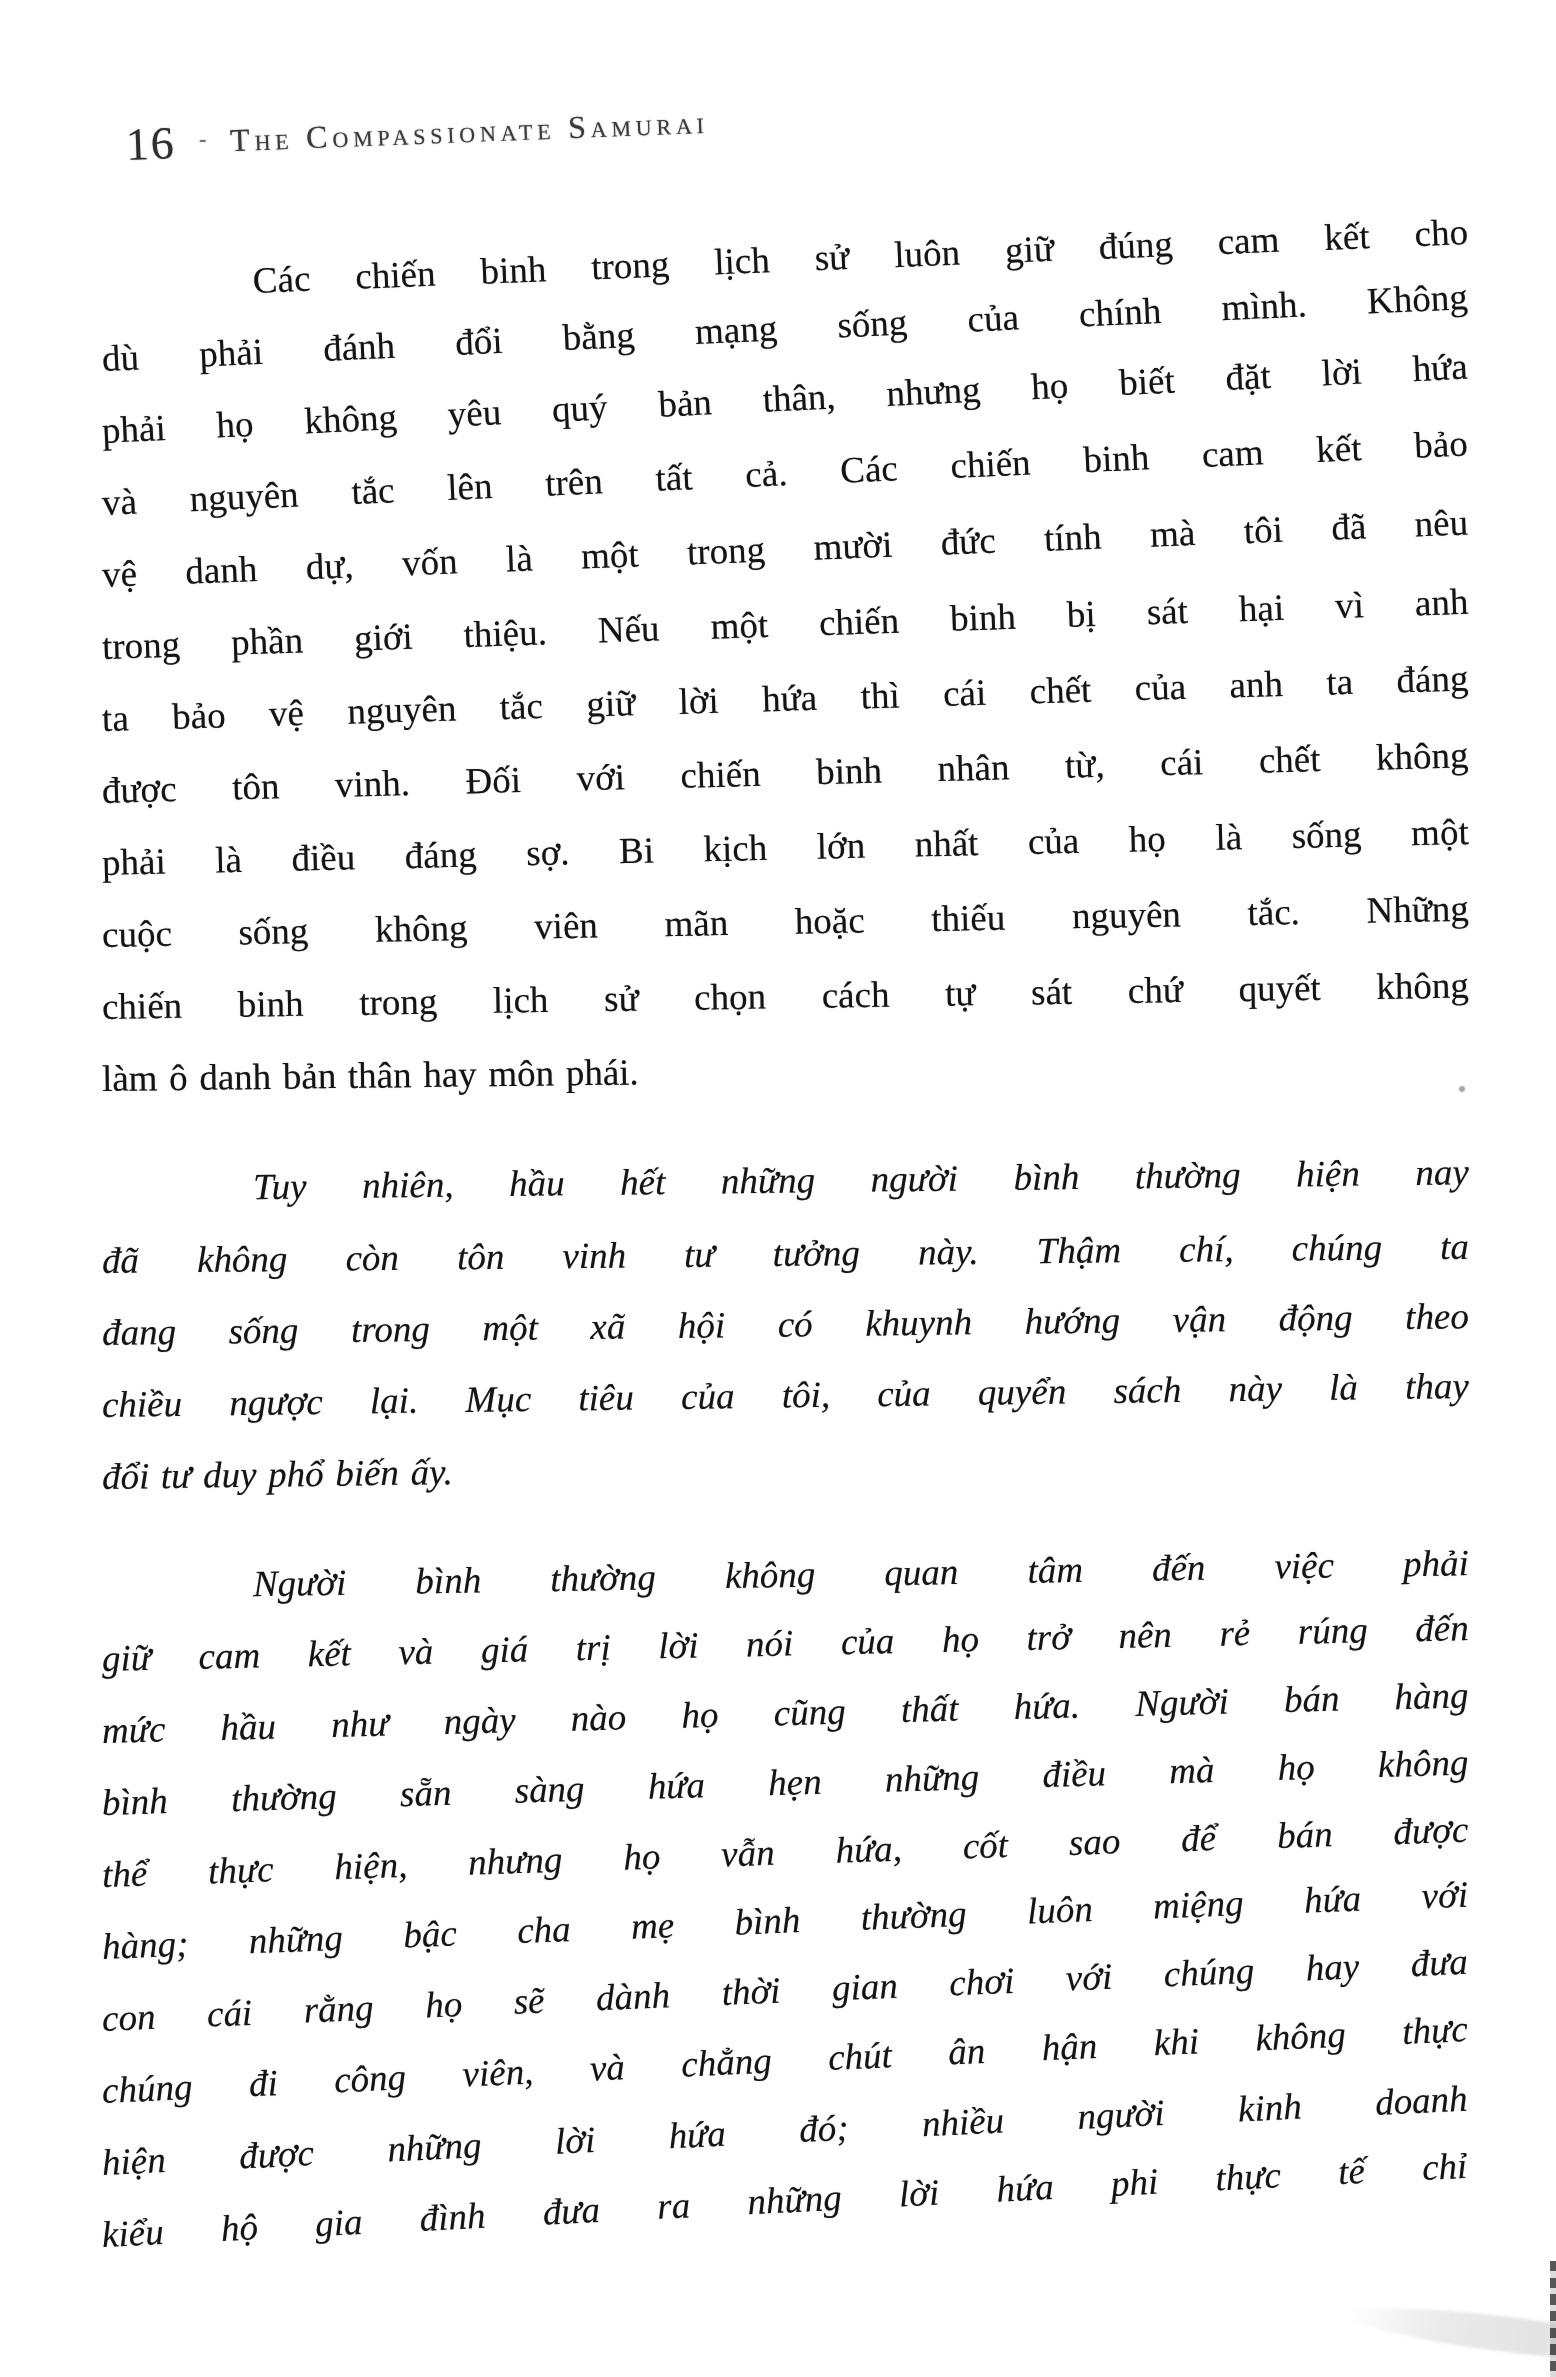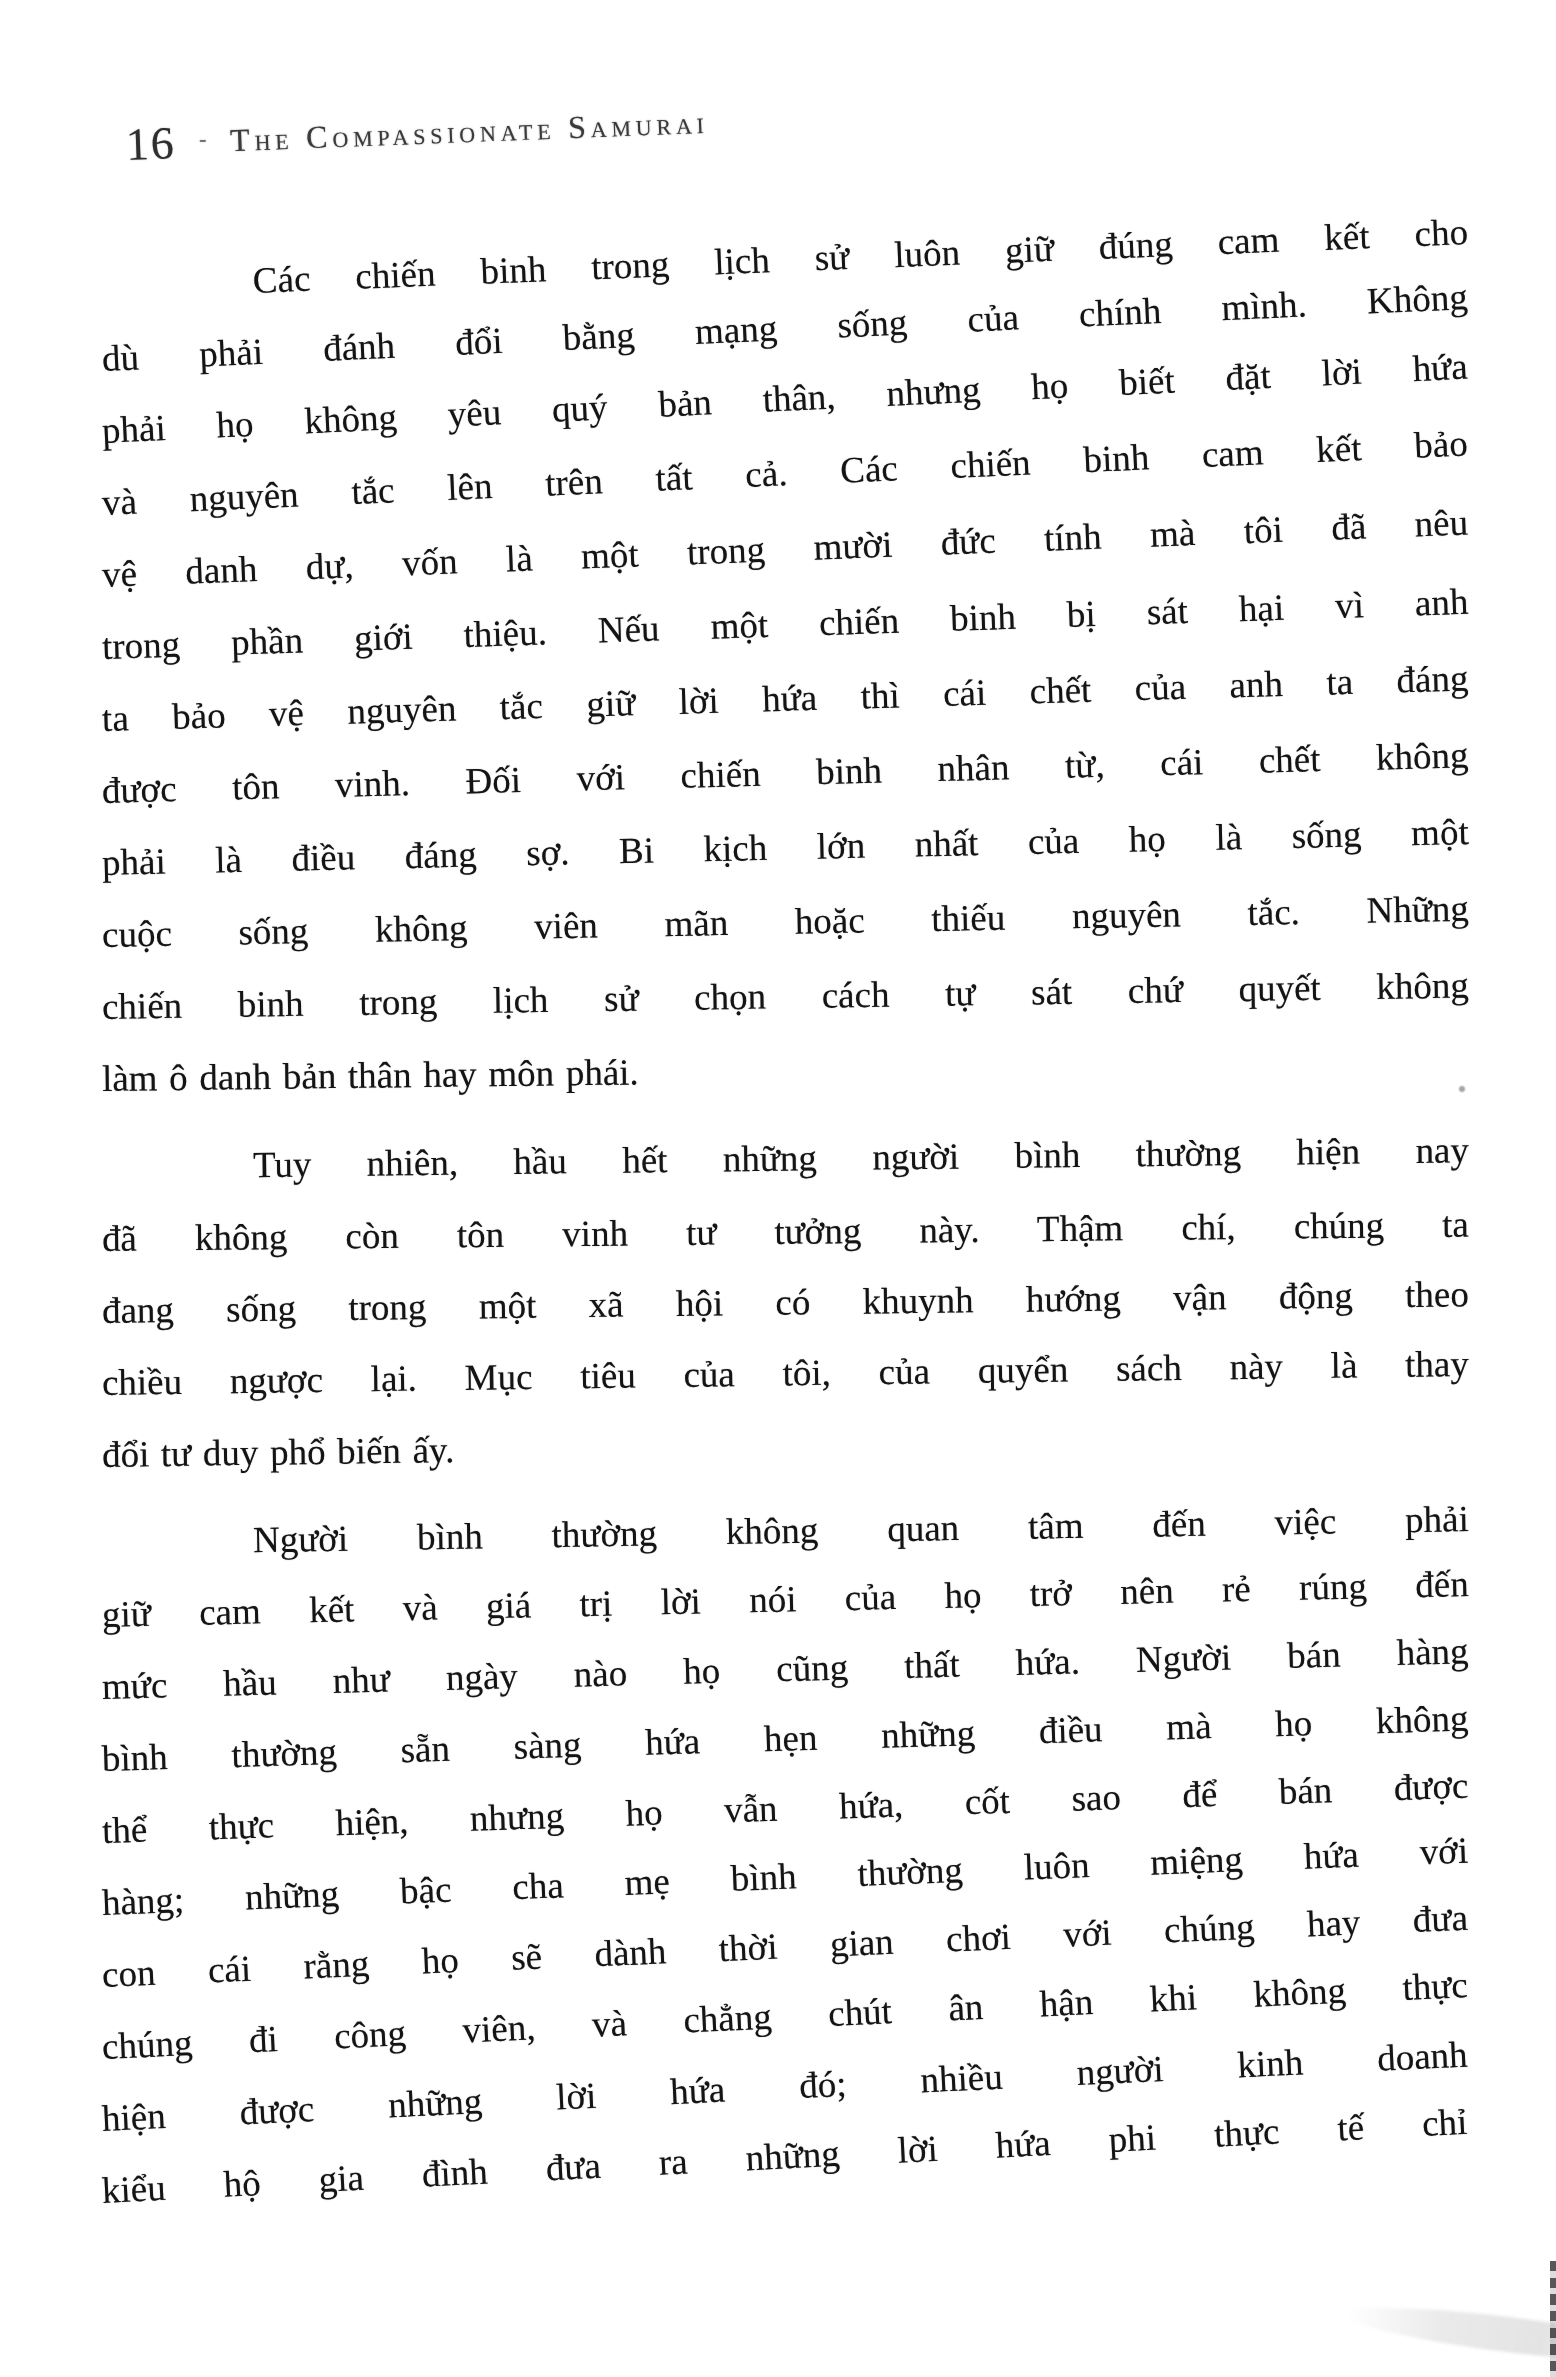--- a/index.html
+++ b/index.html
@@ -27,21 +27,21 @@
     font-variant:small-caps;
     font-size:32px; letter-spacing:4.8px; color:#3a3a3a;
     text-shadow:0 0 1.6px rgba(70,70,70,.6);
     vertical-align:4.8px;
   }
 
   
   .body-block {
     position:absolute; left:102px; top:251px; width:1367px;
   }
-  .para + .para { margin-top:16px; }
+  .para + .para { margin-top:38px;font-style:italic; }
   .line {
     height:72px; line-height:72px;
     font-size:37px;
     text-align:justify; text-align-last:justify;
     word-spacing:2.4px;
     transform:rotate(var(--r,0deg));
     transform-origin:0 50%;
     text-shadow:0 0 1px rgba(20,20,20,.5);
   }
   .line.first { text-indent:151px; }

